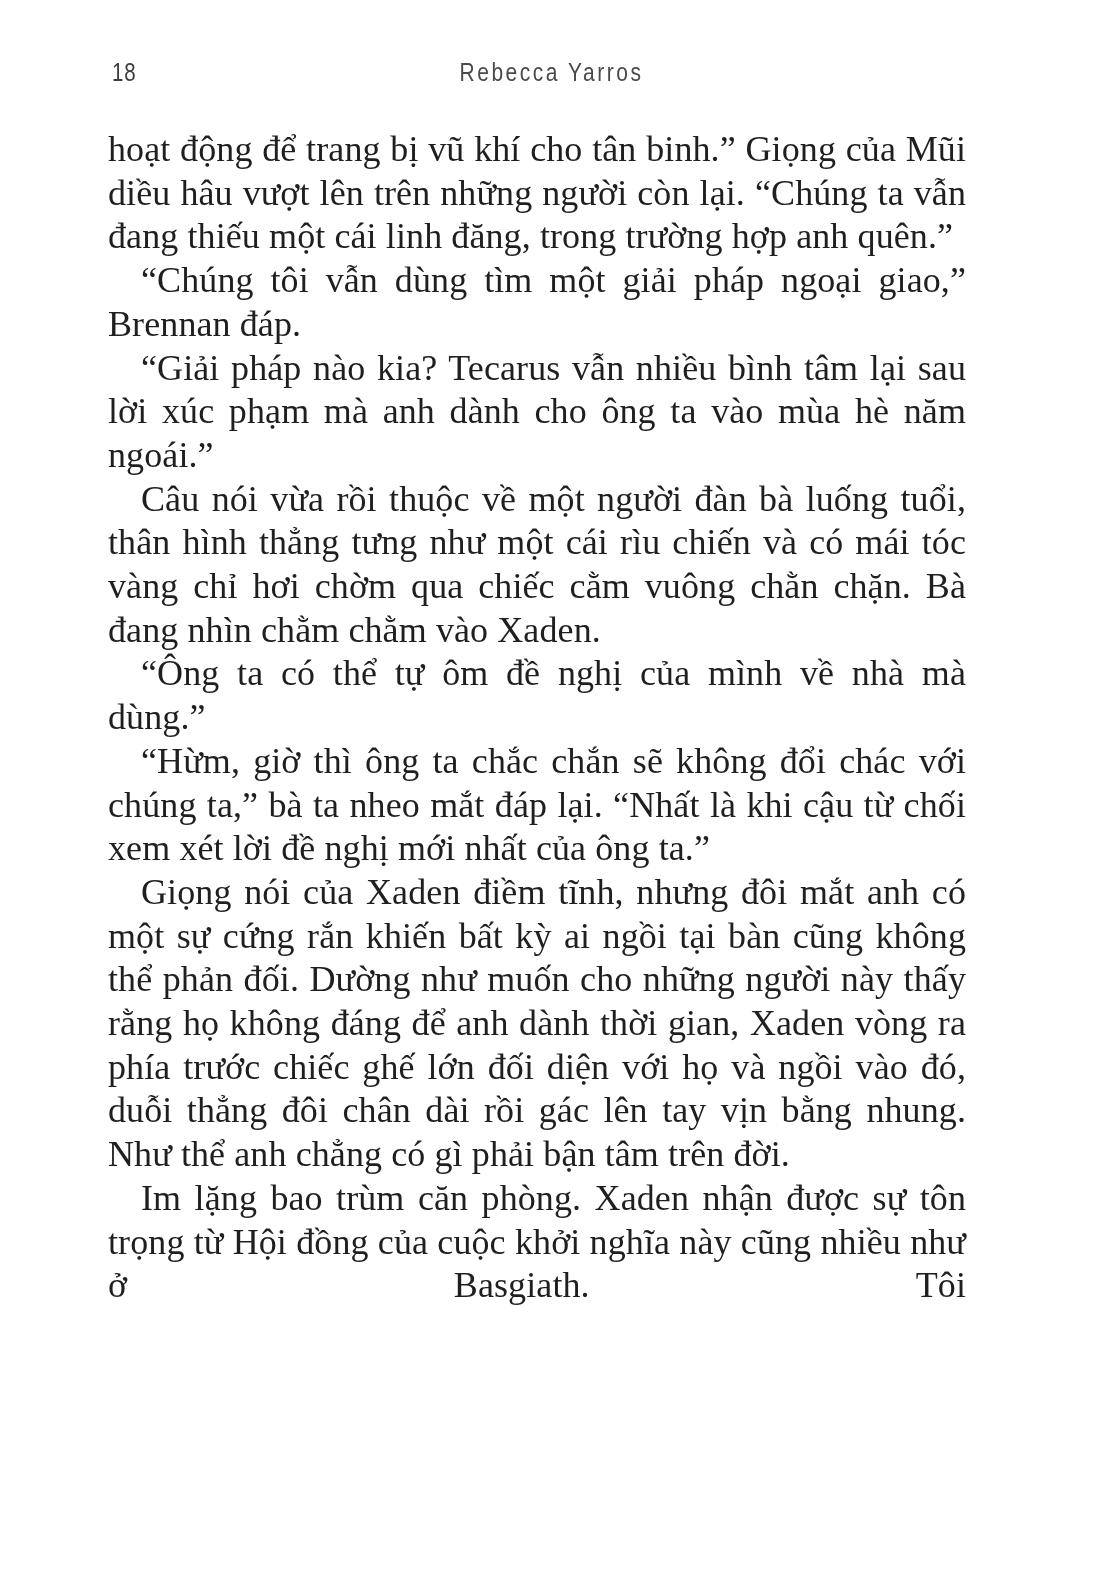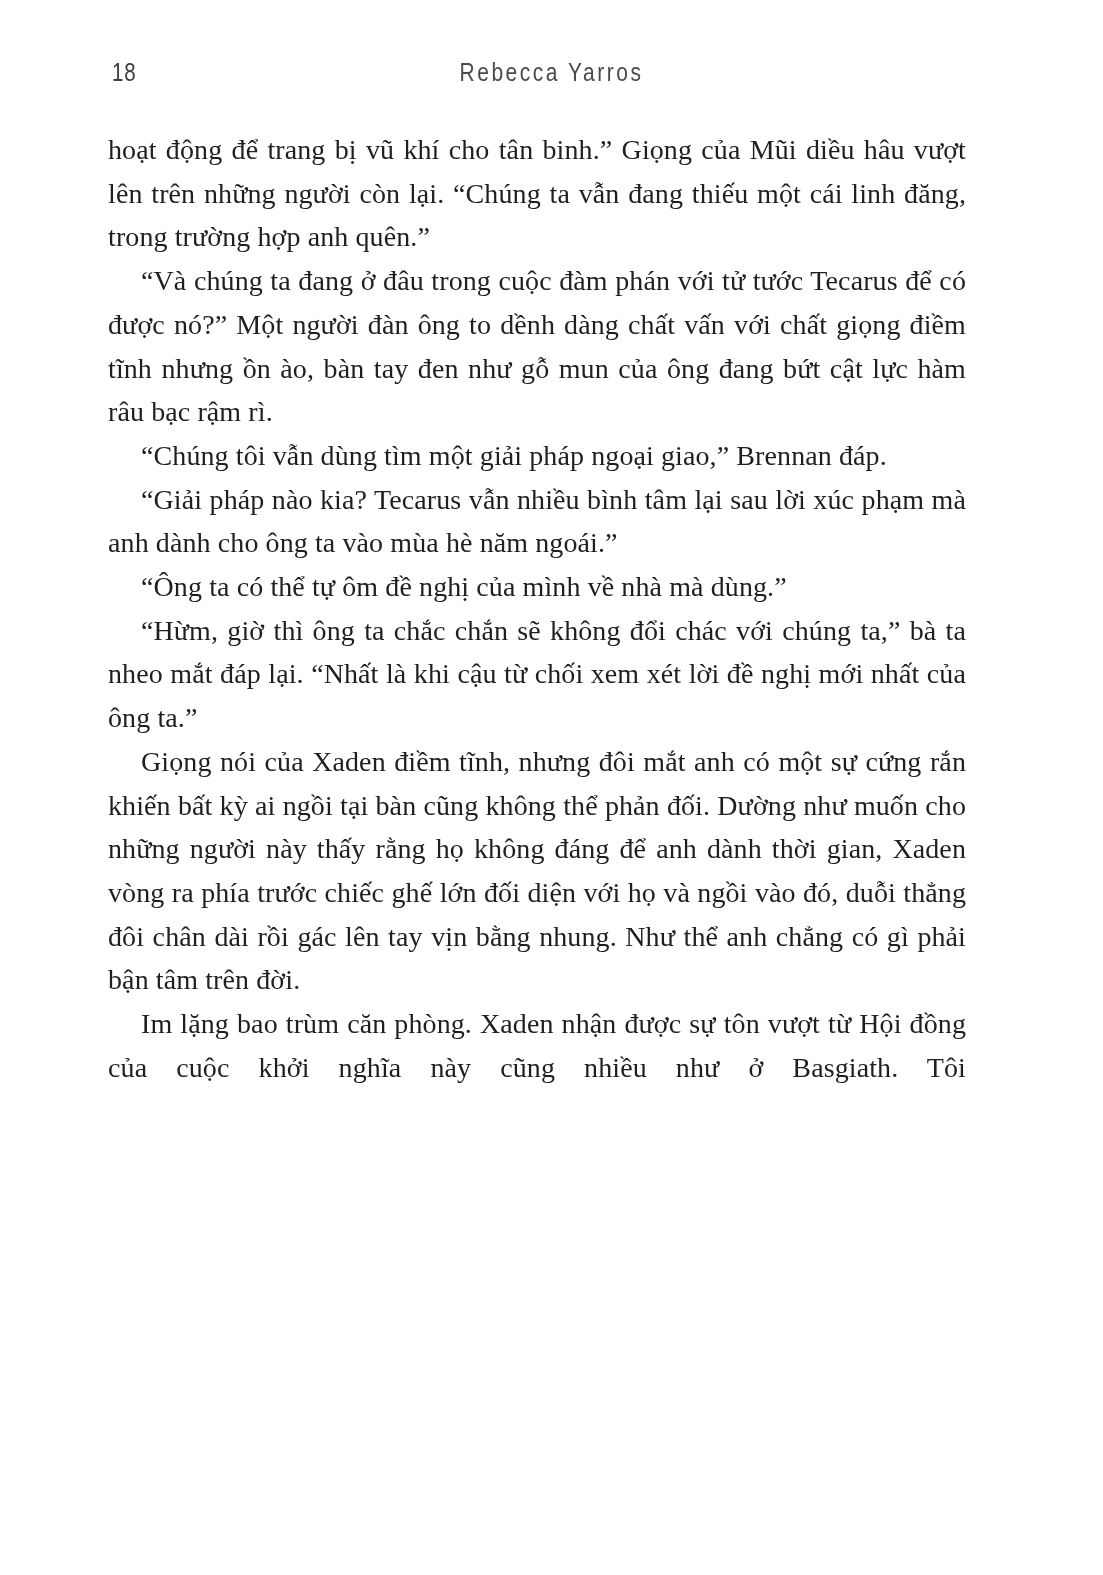--- a/index.html
+++ b/index.html
@@ -47,21 +47,21 @@
     transform: scaleX(0.84);
     transform-origin: center;
     white-space: nowrap;
   }
   
   .page-body {
     position: absolute;
     left: 108px;
     top: 128px;
     width: 858px;
-    font-size: 28px;
+    font-size: 36px;
     line-height: 43.7px;
     color: #1f1f1f;
     text-align: justify;
     letter-spacing: 0.1px;
   }
   .page-body p {
     margin: 0;
     padding: 0;
     text-indent: 33px;
   }
@@ -78,22 +78,22 @@
 
 <div class="page">
 
   <div class="page-header">
     <span class="page-number">18</span>
     <span class="running-title">Rebecca Yarros</span>
   </div>
 
   <div class="page-body">
     <p>hoạt động để trang bị vũ khí cho tân binh.” Giọng của Mũi diều hâu vượt lên trên những người còn lại. “Chúng ta vẫn đang thiếu một cái linh đăng, trong trường hợp anh quên.”</p>
-    <p>“Và chúng ta đang ở đâu trong cuộc đàm phán với tử tước Tecarus để có được nó?” Một người đàn ông to dềnh dàng chất vấn với chất giọng điềm tĩnh nhưng ồn ào, bàn tay đen như gỗ mun của ông đang bứt cật lực hàm râu bạc rậm rì.</p>
     <p>“Chúng tôi vẫn dùng tìm một giải pháp ngoại giao,” Brennan đáp.</p>
     <p>“Giải pháp nào kia? Tecarus vẫn nhiều bình tâm lại sau lời xúc phạm mà anh dành cho ông ta vào mùa hè năm ngoái.”</p>
+    <p>Câu nói vừa rồi thuộc về một người đàn bà luống tuổi, thân hình thẳng tưng như một cái rìu chiến và có mái tóc vàng chỉ hơi chờm qua chiếc cằm vuông chằn chặn. Bà đang nhìn chằm chằm vào Xaden.</p>
     <p>“Ông ta có thể tự ôm đề nghị của mình về nhà mà dùng.”</p>
     <p>“Hừm, giờ thì ông ta chắc chắn sẽ không đổi chác với chúng ta,” bà ta nheo mắt đáp lại. “Nhất là khi cậu từ chối xem xét lời đề nghị mới nhất của ông ta.”</p>
     <p>Giọng nói của Xaden điềm tĩnh, nhưng đôi mắt anh có một sự cứng rắn khiến bất kỳ ai ngồi tại bàn cũng không thể phản đối. Dường như muốn cho những người này thấy rằng họ không đáng để anh dành thời gian, Xaden vòng ra phía trước chiếc ghế lớn đối diện với họ và ngồi vào đó, duỗi thẳng đôi chân dài rồi gác lên tay vịn bằng nhung. Như thể anh chẳng có gì phải bận tâm trên đời.</p>
-    <p>Im lặng bao trùm căn phòng. Xaden nhận được sự tôn vượt từ Hội đồng của cuộc khởi nghĩa này cũng nhiều như ở Basgiath. Tôi</p>
+    <p>Im lặng bao trùm căn phòng. Xaden nhận được sự tôn trọng từ Hội đồng của cuộc khởi nghĩa này cũng nhiều như ở Basgiath. Tôi</p>
   </div>
 
 </div>
 
 </body></html>

